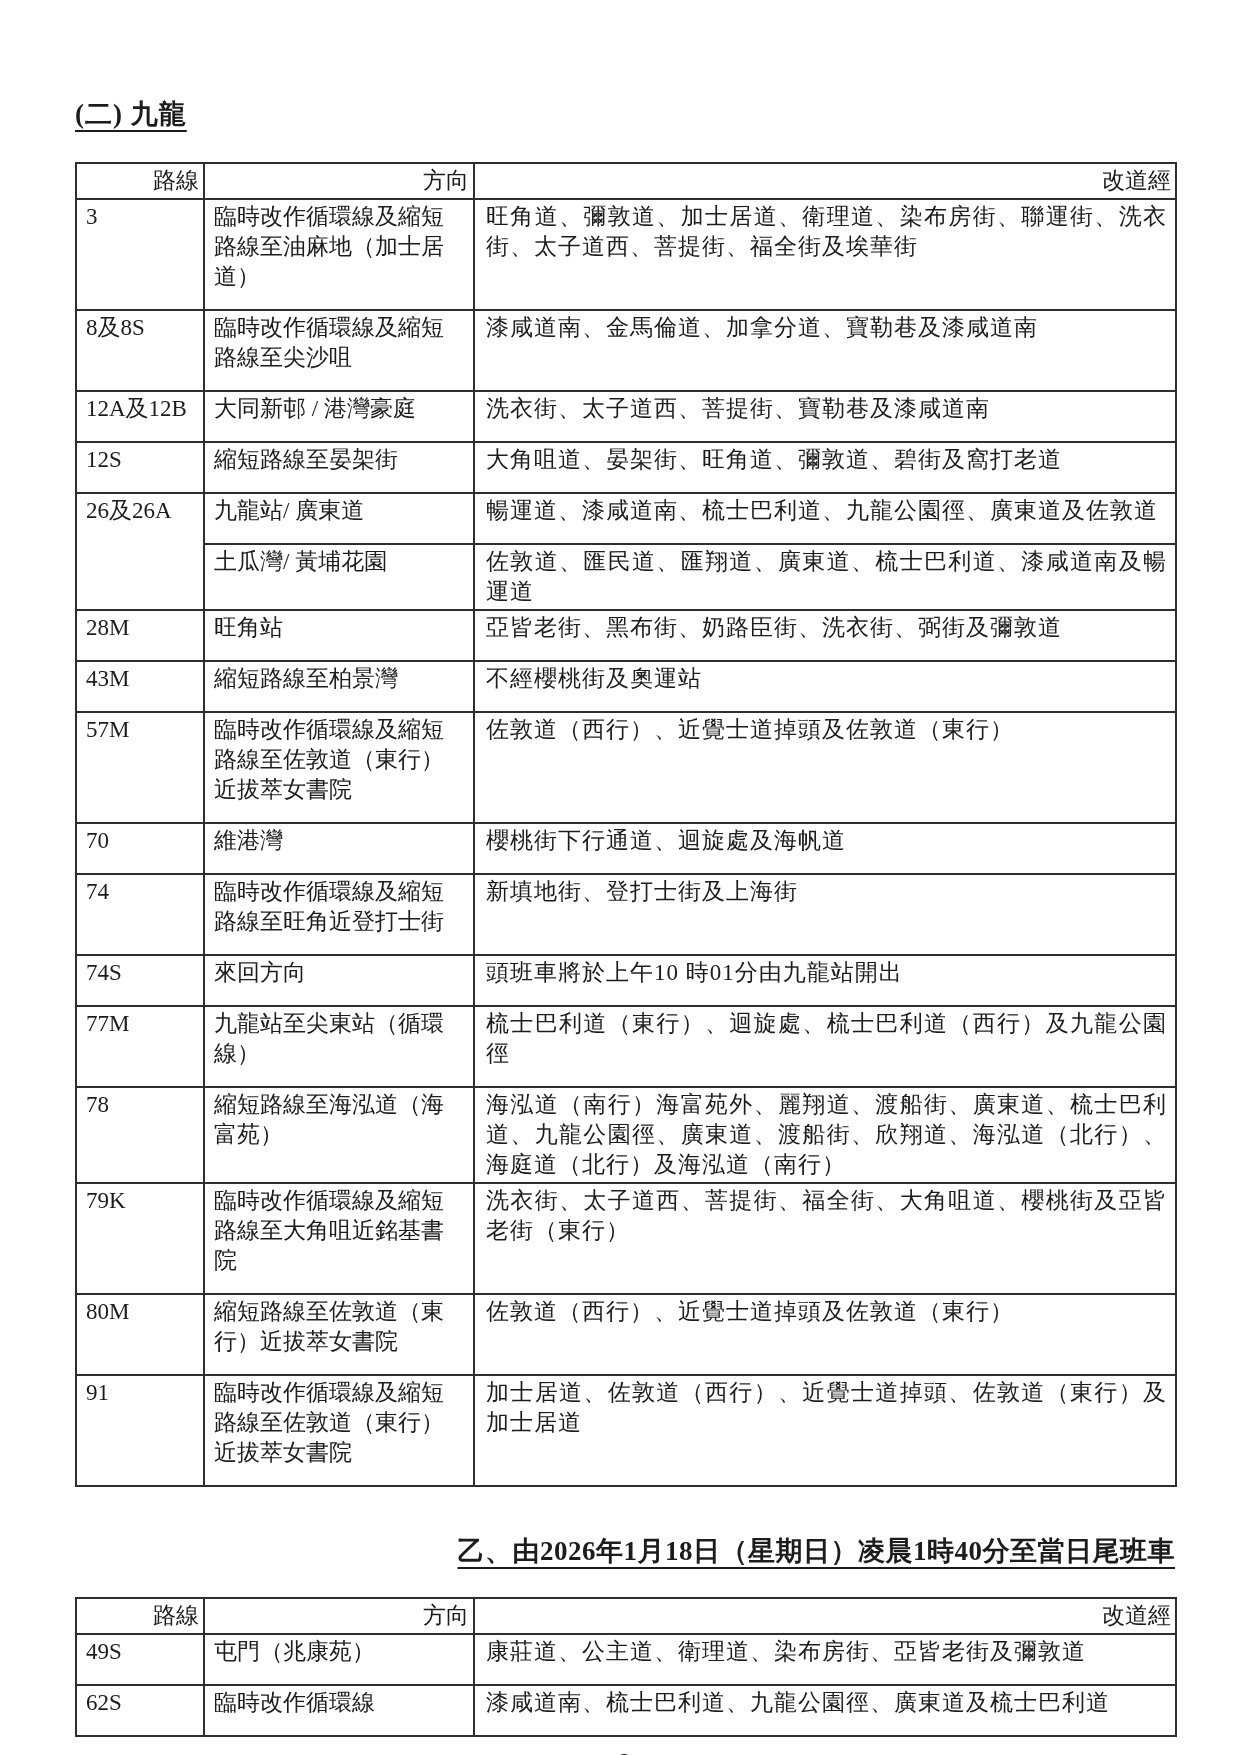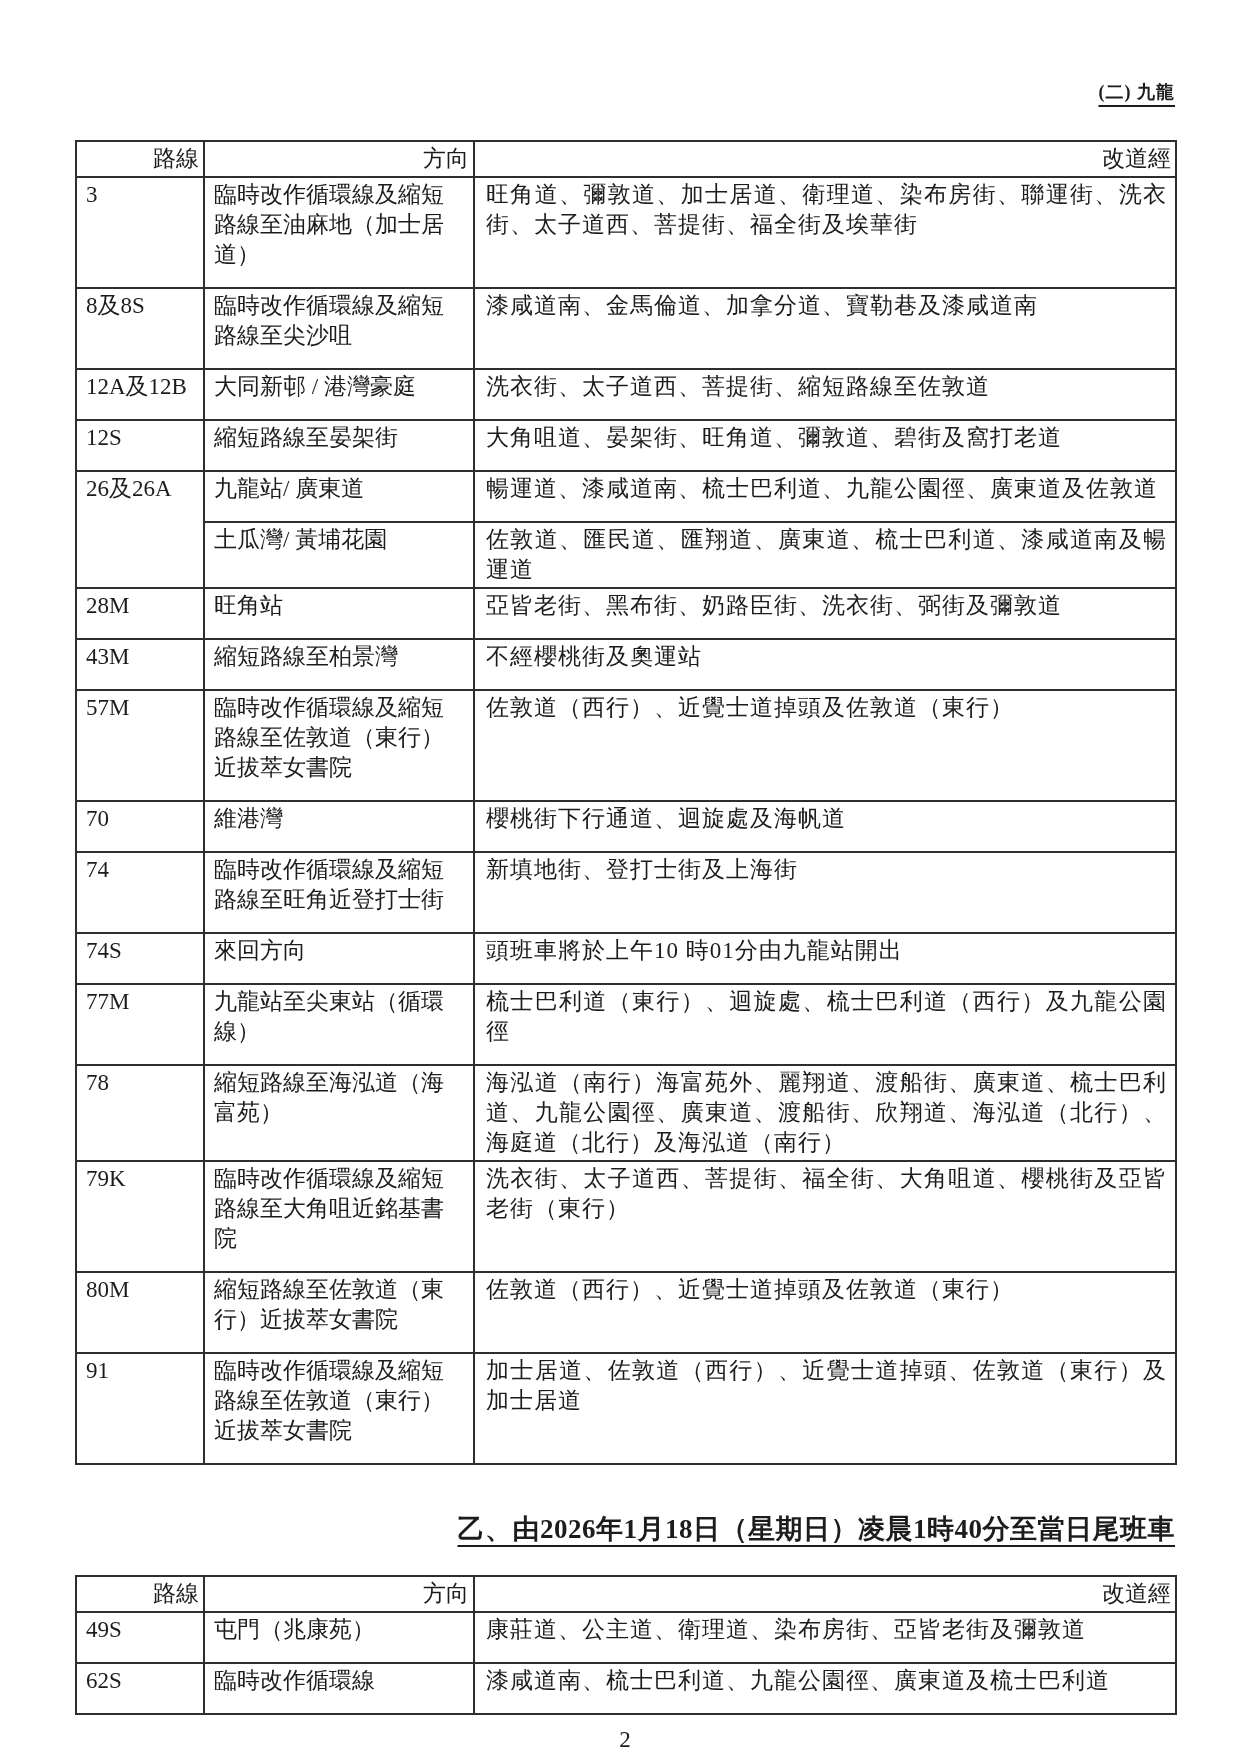--- a/index.html
+++ b/index.html
@@ -10,29 +10,28 @@
     font-family: "Liberation Serif", "DejaVu Serif", serif;
     overflow: hidden;
   }
   .page {
     position: relative;
     width: 1241px; height: 1755px;
     padding-left: 75px;
     padding-right: 66px;
   }
   .doc-title {
-    margin-top: 74px;
-    font-size: 18px;
+    margin-top: 96px;
+    font-size: 27px;
     font-weight: bold;
     line-height: 36px;
     text-decoration: underline;
     text-underline-offset: 7px;
     text-decoration-thickness: 2px;
     letter-spacing: 1px;
-    text-align: right;
   }
   .part-heading {
     font-size: 27px;
     font-weight: bold;
     line-height: 36px;
     text-decoration: underline;
     text-underline-offset: 7px;
     text-decoration-thickness: 2px;
     letter-spacing: 0.5px;
   }
@@ -106,21 +105,21 @@
           <td class="via">旺角道、彌敦道、加士居道、衛理道、染布房街、聯運街、洗衣街、太子道西、菩提街、福全街及埃華街</td>
         </tr>
         <tr>
           <td class="route" rowspan="1">8及8S</td>
           <td class="direction">臨時改作循環線及縮短路線至尖沙咀</td>
           <td class="via">漆咸道南、金馬倫道、加拿分道、寶勒巷及漆咸道南</td>
         </tr>
         <tr>
           <td class="route" rowspan="1">12A及12B</td>
           <td class="direction">大同新邨 / 港灣豪庭</td>
-          <td class="via">洗衣街、太子道西、菩提街、縮短路線至佐敦道</td>
+          <td class="via">洗衣街、太子道西、菩提街、寶勒巷及漆咸道南</td>
         </tr>
         <tr>
           <td class="route" rowspan="1">12S</td>
           <td class="direction">縮短路線至晏架街</td>
           <td class="via">大角咀道、晏架街、旺角道、彌敦道、碧街及窩打老道</td>
         </tr>
         <tr>
           <td class="route" rowspan="2">26及26A</td>
           <td class="direction">九龍站/ 廣東道</td>
           <td class="via">暢運道、漆咸道南、梳士巴利道、九龍公園徑、廣東道及佐敦道</td>

